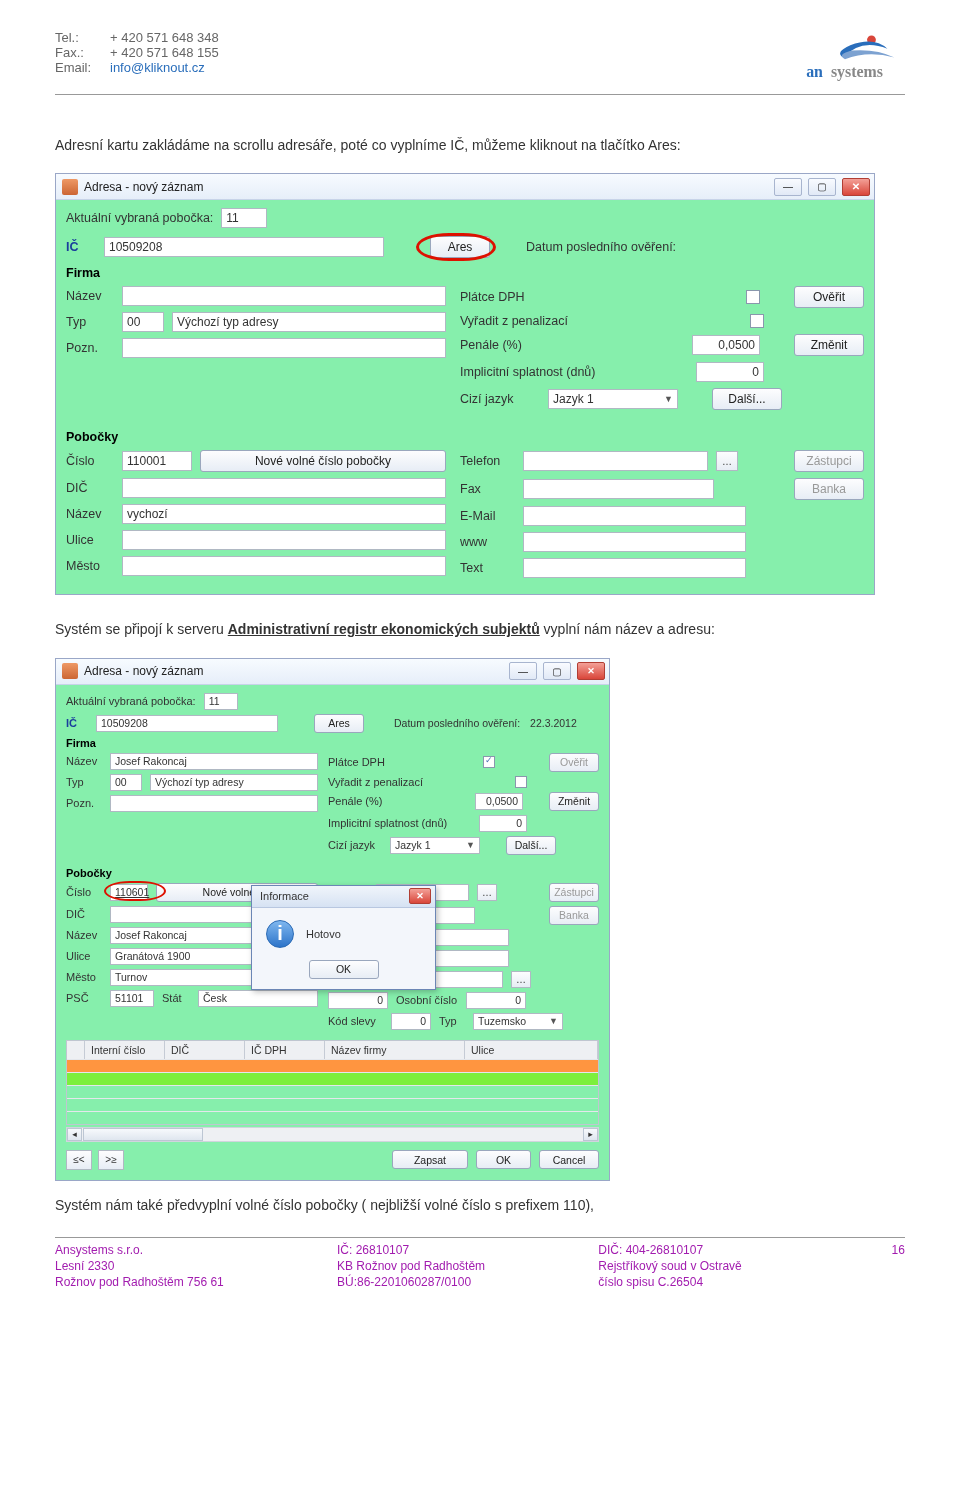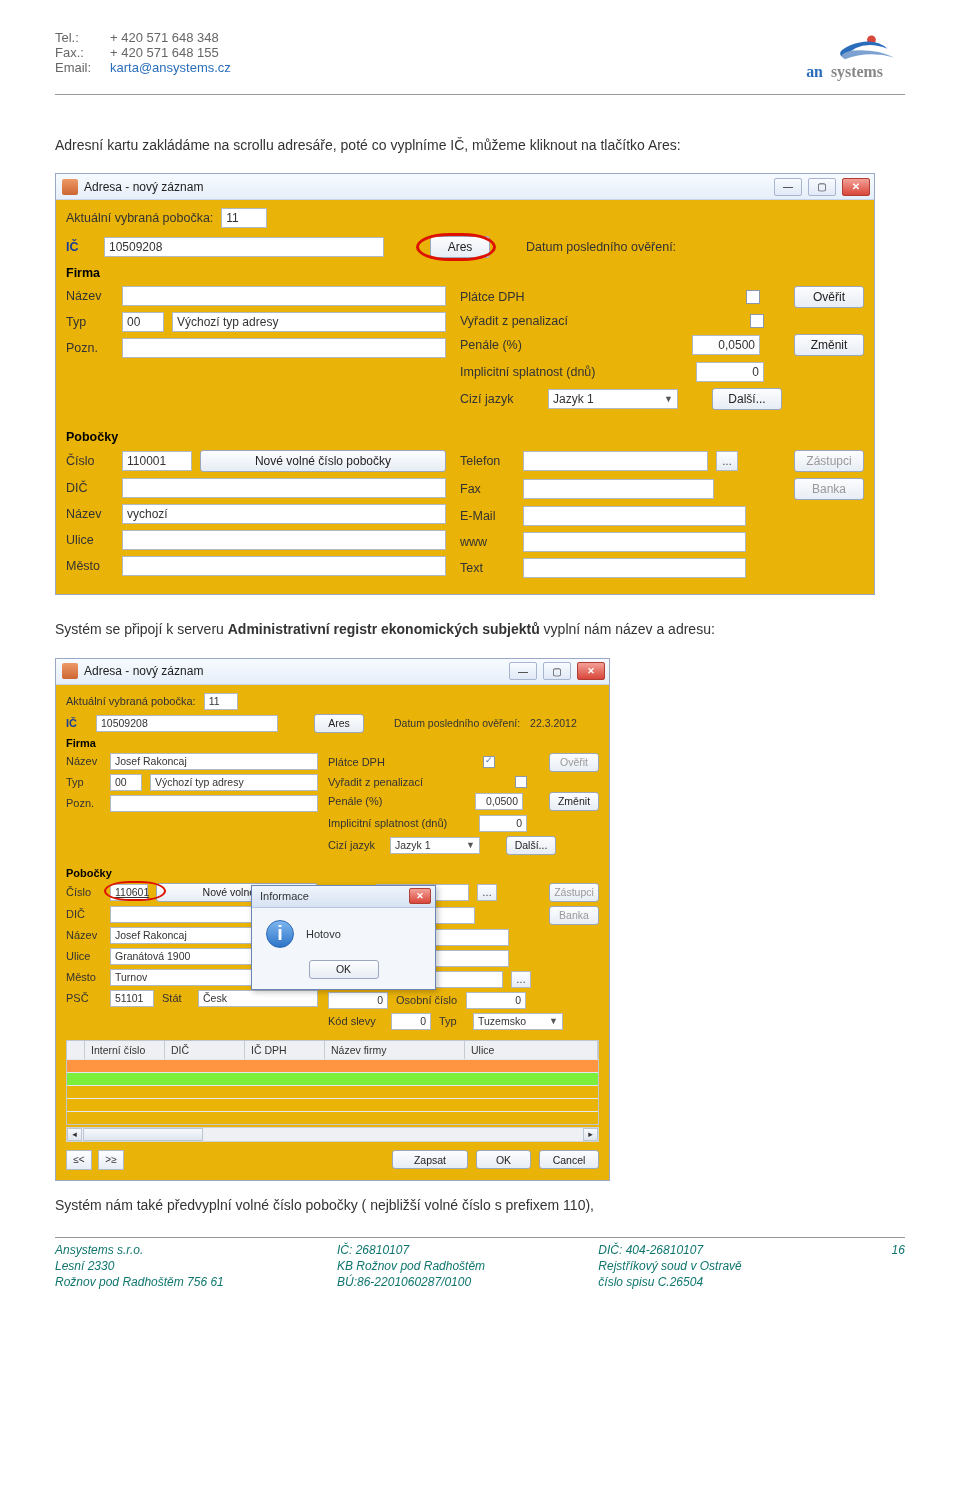--- a/index.html
+++ b/index.html
@@ -36,27 +36,27 @@
     color: #2a6ebb;
     font-size: 20px;
     font-weight: bold;
   }
   .body-text {
     margin-top: 24px;
     font-size: 14px;
     color: #333;
     line-height: 1.45;
   }
-  .body-text .bold { font-weight: bold; }
+  .body-text .bold { font-weight: bold; text-decoration: underline; }
 
   
   .window {
     margin-top: 18px;
     border: 1px solid #9aa7c7;
-    background: #eab308;
+    background: #86efac;
     font-family: "Segoe UI", Tahoma, sans-serif;
     font-size: 12px;
     color: #222;
   }
   .titlebar {
     display: flex;
     align-items: center;
     justify-content: space-between;
     height: 26px;
     background: linear-gradient(#f7fbff,#e6eef9);
@@ -182,22 +182,22 @@
   }
   .scrollbar .sbtn {
     position:absolute; top:0; width:15px; height:13px;
     background: linear-gradient(#f7f9fc,#dfe6ef); border:1px solid #bcc6d3;
     font-size:9px; display:flex; align-items:center; justify-content:center;
   }
 
   
   .footer {
     margin-top: 22px; border-top: 1px solid #999;
-    padding-top: 4px; font-size: 12px; color: #0f766e;
-    display: flex; justify-content: space-between; font-style: italic;
+    padding-top: 4px; font-size: 12px; color: #a21caf;
+    display: flex; justify-content: space-between;
   }
   .footer .col { line-height: 1.35; }
   .page-num { width: 50px; text-align: right; }
 </style>
 </head>
 <body>
 
 <div class="page">
 
   <div class="header-row">
@@ -205,21 +205,21 @@
       <div class="row">
         <span class="lab">Tel.:</span>
         <span>+ 420 571 648 348</span>
       </div>
       <div class="row">
         <span class="lab">Fax.:</span>
         <span>+ 420 571 648 155</span>
       </div>
       <div class="row">
         <span class="lab">Email:</span>
-        <a>karta@ansystems.cz</a>
+        <a>info@kliknout.cz</a>
       </div>
     </div>
     <div class="logo">
       <svg viewBox="0 0 170 60">
         <circle cx="132" cy="10" r="5" fill="#d9463a"></circle>
         <path d="M100 30 Q120 8 150 20 Q135 6 108 16 Q90 24 100 30 Z" fill="#2a6ebb"></path>
         <path d="M102 32 Q128 22 158 30 Q138 20 110 22 Q92 26 102 32 Z" fill="#7da2d1"></path>
         <text x="58" y="52" font-family="Verdana" font-size="18" fill="#2a6ebb" font-weight="bold">an</text>
         <text x="86" y="52" font-family="Verdana" font-size="18" fill="#888" font-weight="bold">systems</text>
       </svg>

